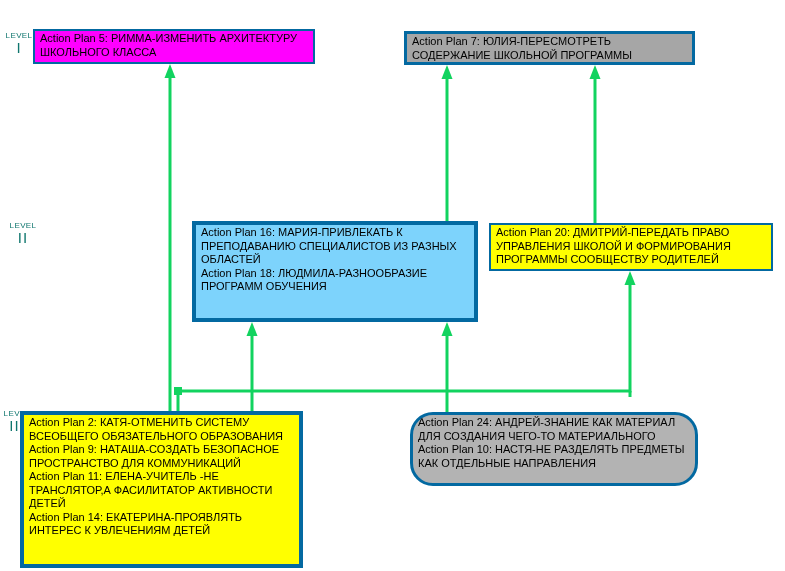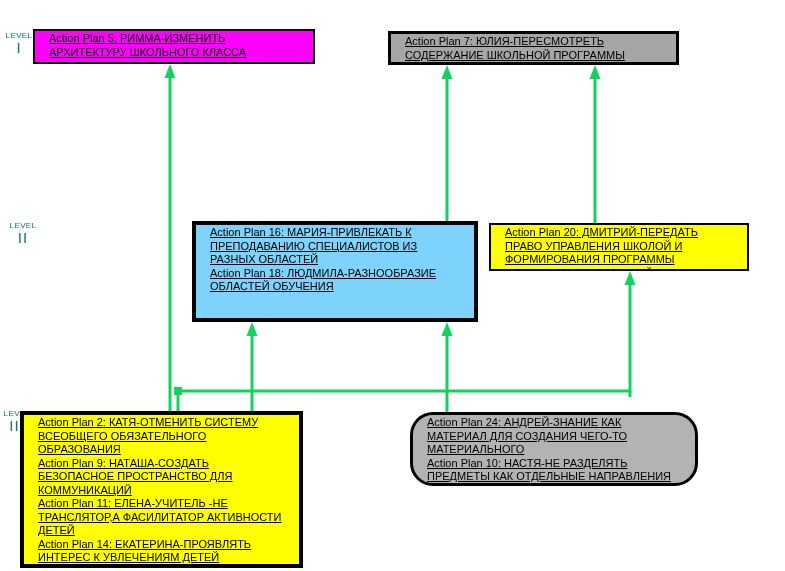--- a/index.html
+++ b/index.html
@@ -1,23 +1,23 @@
 <!DOCTYPE html>
 <html style="--green: #12D35F;"><head>
 <meta charset="utf-8">
 <style>
   html,body{margin:0;padding:0;background:#fff;}
   #canvas{
     position:relative;width:785px;height:571px;overflow:hidden;background:#fff;
     font-family:"Liberation Sans","DejaVu Sans",sans-serif;
   }
   .plan-box{
-    position:absolute;box-sizing:border-box;border:2px solid #000000;
-    color:#000;font-size:11px;line-height:13.5px;padding:1px 14px;
-    z-index:2;overflow:hidden;text-decoration:underline;
+    position:absolute;box-sizing:border-box;border:2px solid #0369a1;
+    color:#000;font-size:11px;line-height:13.5px;padding:1px 5px;
+    z-index:2;overflow:hidden;
   }
   .b-thick{border-width:4px;}
   .b-med{border-width:3px;}
   .plan-item{margin:0;}
   .level-label{
     position:absolute;z-index:0;color:#0f766e;text-align:center;width:34px;
   }
   .level-word{display:block;font-size:8px;letter-spacing:.4px;}
   .level-num{display:block;font-size:15px;line-height:15px;letter-spacing:1px;}
   #connectors{position:absolute;left:0;top:0;z-index:1;}
@@ -62,30 +62,30 @@
   </div>
   <div class="level-label" style="left:0px;top:409px;">
     <span class="level-word">LEVEL</span>
     <span class="level-num">III</span>
   </div>
 
   <div class="plan-box" style="left: 33px; top: 29px; width: 282px; height: 35px; background: rgb(255, 0, 255);">
     <div class="plan-item">Action Plan 5: РИММА-ИЗМЕНИТЬ АРХИТЕКТУРУ ШКОЛЬНОГО КЛАССА</div>
   </div>
 
-  <div class="plan-box b-med" style="left: 388px; top: 31px; width: 291px; height: 34px; background: rgb(166, 166, 166);">
+  <div class="plan-box b-med" style="left: 404px; top: 31px; width: 291px; height: 34px; background: rgb(166, 166, 166);">
     <div class="plan-item">Action Plan 7: ЮЛИЯ-ПЕРЕСМОТРЕТЬ СОДЕРЖАНИЕ ШКОЛЬНОЙ ПРОГРАММЫ</div>
   </div>
 
   <div class="plan-box b-thick" style="left: 192px; top: 221px; width: 286px; height: 101px; background: #7dd3fc;">
     <div class="plan-item">Action Plan 16: МАРИЯ-ПРИВЛЕКАТЬ К ПРЕПОДАВАНИЮ СПЕЦИАЛИСТОВ ИЗ РАЗНЫХ ОБЛАСТЕЙ</div>
-    <div class="plan-item">Action Plan 18: ЛЮДМИЛА-РАЗНООБРАЗИЕ ОБЛАСТЕЙ ОБУЧЕНИЯ</div>
+    <div class="plan-item">Action Plan 18: ЛЮДМИЛА-РАЗНООБРАЗИЕ ПРОГРАММ ОБУЧЕНИЯ</div>
   </div>
 
-  <div class="plan-box" style="left: 489px; top: 223px; width: 260px; height: 48px; background: rgb(255, 255, 0);">
+  <div class="plan-box" style="left: 489px; top: 223px; width: 284px; height: 48px; background: rgb(255, 255, 0);">
     <div class="plan-item">Action Plan 20: ДМИТРИЙ-ПЕРЕДАТЬ ПРАВО УПРАВЛЕНИЯ ШКОЛОЙ  И ФОРМИРОВАНИЯ ПРОГРАММЫ СООБЩЕСТВУ РОДИТЕЛЕЙ</div>
   </div>
 
   <div class="plan-box b-thick" style="left: 20px; top: 411px; width: 283px; height: 157px; background: rgb(255, 255, 0);">
     <div class="plan-item">Action Plan 2: КАТЯ-ОТМЕНИТЬ СИСТЕМУ ВСЕОБЩЕГО ОБЯЗАТЕЛЬНОГО ОБРАЗОВАНИЯ</div>
     <div class="plan-item">Action Plan 9: НАТАША-СОЗДАТЬ БЕЗОПАСНОЕ ПРОСТРАНСТВО ДЛЯ КОММУНИКАЦИЙ</div>
     <div class="plan-item">Action Plan 11: ЕЛЕНА-УЧИТЕЛЬ -НЕ ТРАНСЛЯТОР,А ФАСИЛИТАТОР АКТИВНОСТИ ДЕТЕЙ</div>
     <div class="plan-item">Action Plan 14: ЕКАТЕРИНА-ПРОЯВЛЯТЬ ИНТЕРЕС К УВЛЕЧЕНИЯМ ДЕТЕЙ</div>
   </div>
 

